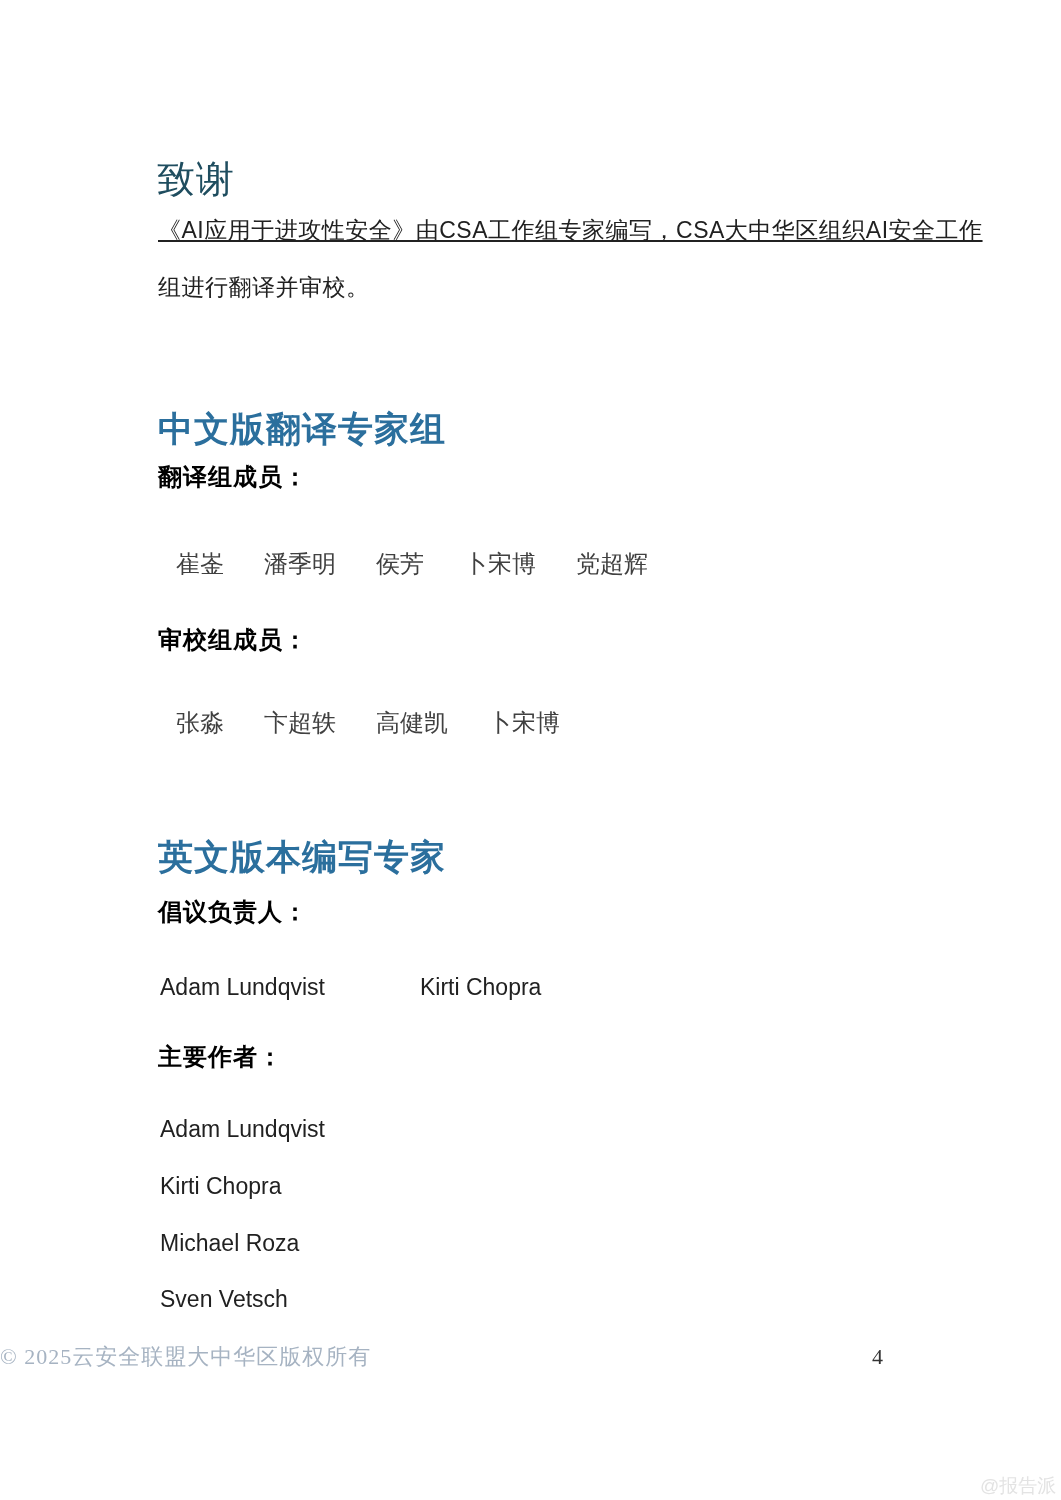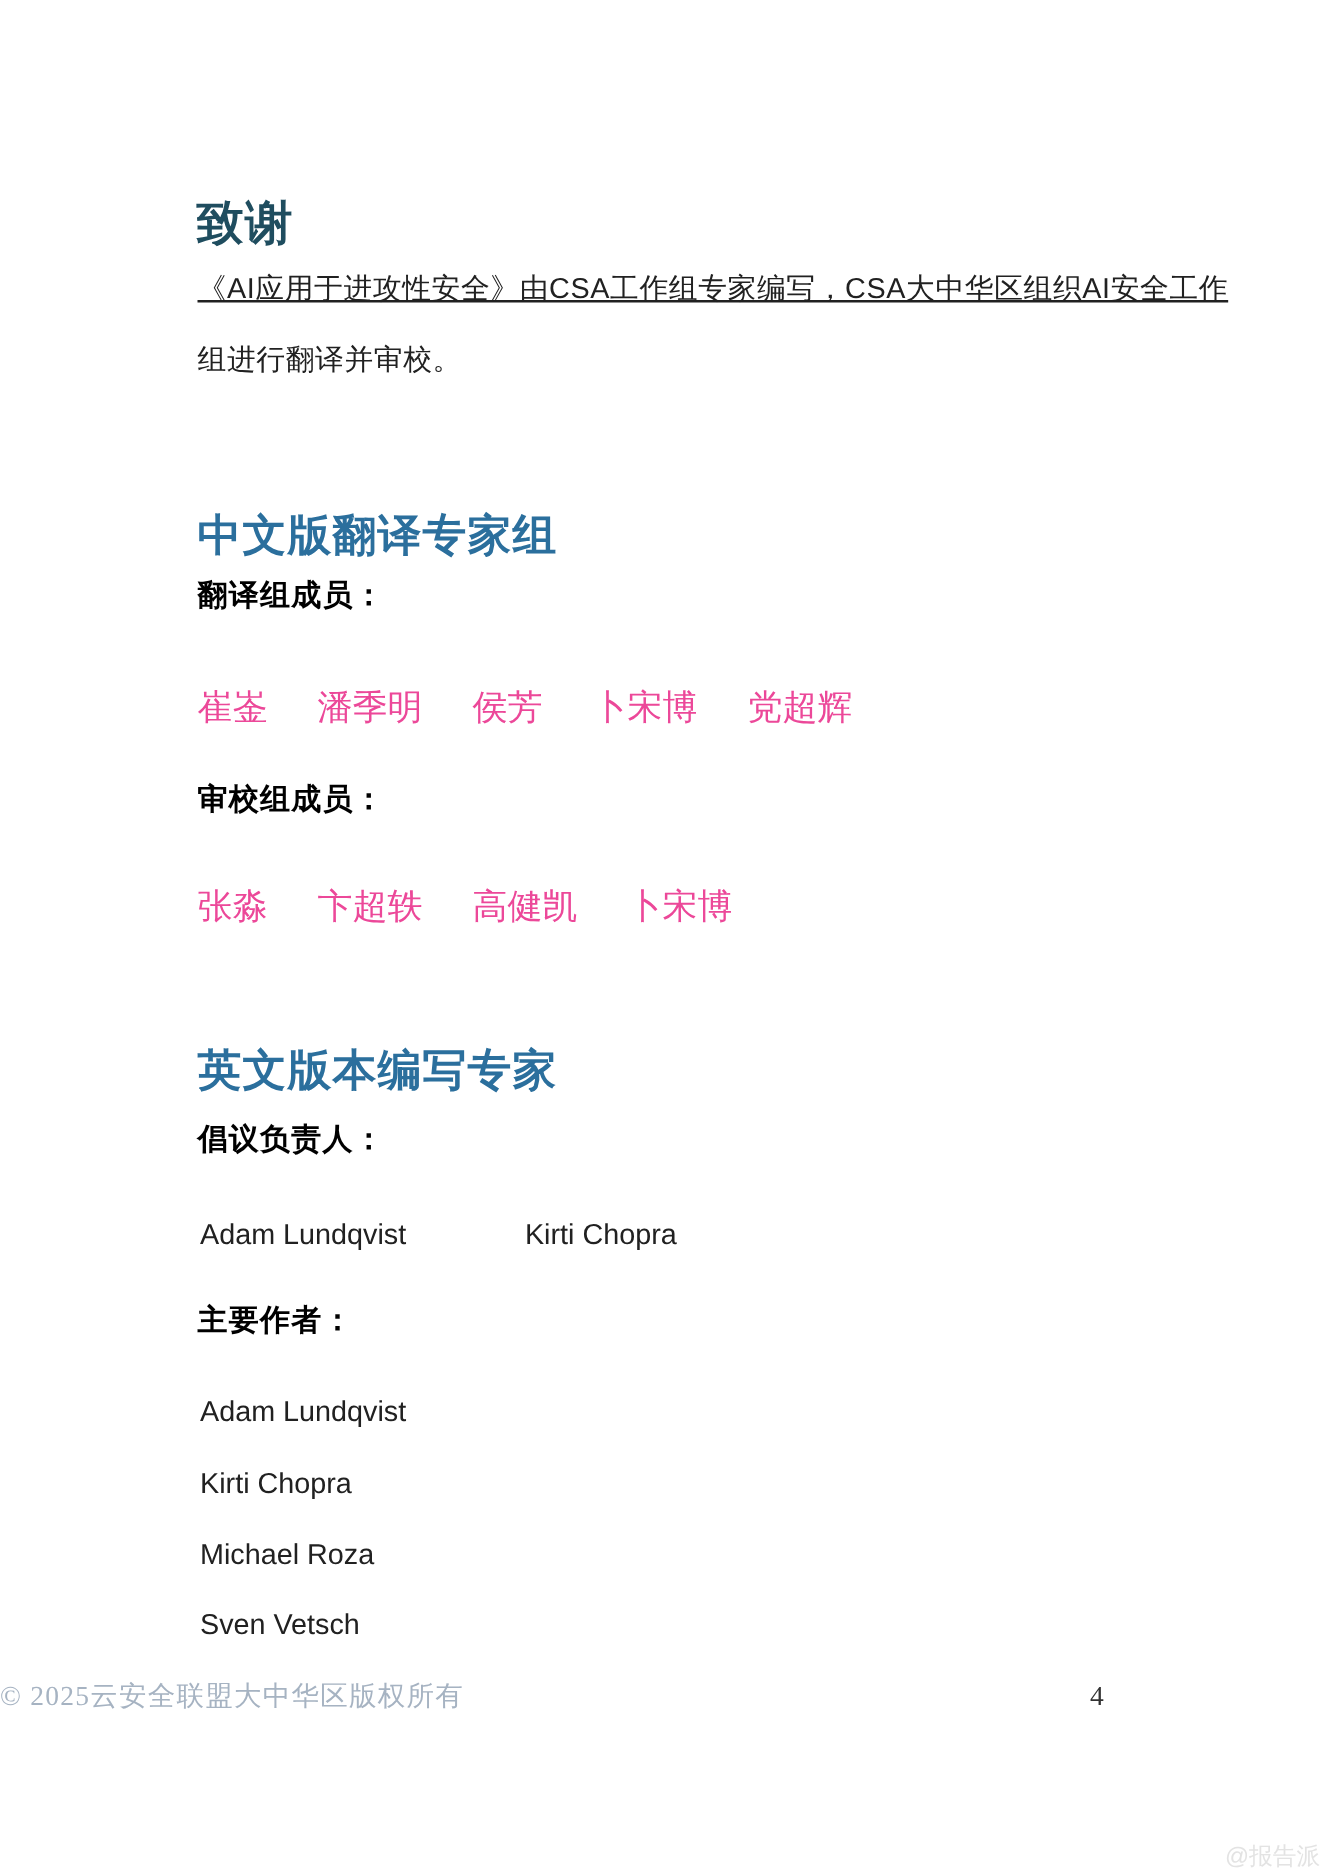--- a/index.html
+++ b/index.html
@@ -14,21 +14,21 @@
     background: #ffffff;
     overflow: hidden;
     font-family: "Liberation Sans", sans-serif;
     color: #212121;
   }
   .abs { position: absolute; line-height: 1; white-space: nowrap; }
 
   .doc-title {
     left: 157px; top: 135px;
     font-size: 38px;
-    font-weight: 700;
+    font-weight: 400;
     color: #1F4D5F;
     letter-spacing: 1px;
   }
   .intro-line {
     left: 158px;
     font-size: 23px;
     color: #212121;
     letter-spacing: 0.5px;
   }
   .intro-line-1 { top: 219px; text-decoration: underline; }
@@ -51,25 +51,25 @@
     color: #000000;
     font-family: "Liberation Serif", serif;
     letter-spacing: 1px;
   }
   .label-1 { top: 465px; }
   .label-2 { top: 628px; }
   .label-3 { top: 900px; }
   .label-4 { top: 1045px; }
 
   .names-row {
-    left: 158px;
+    left: 176px;
     display: flex;
     gap: 40px;
-    font-size: 28px;
-    color: #ec4899;
+    font-size: 24px;
+    color: #404040;
   }
   .names-row-1 { top: 552px; }
   .names-row-2 { top: 711px; }
 
   .en-names-row {
     left: 160px; top: 976px;
     display: flex;
     gap: 95px;
     font-size: 23px;
     color: #212121;

